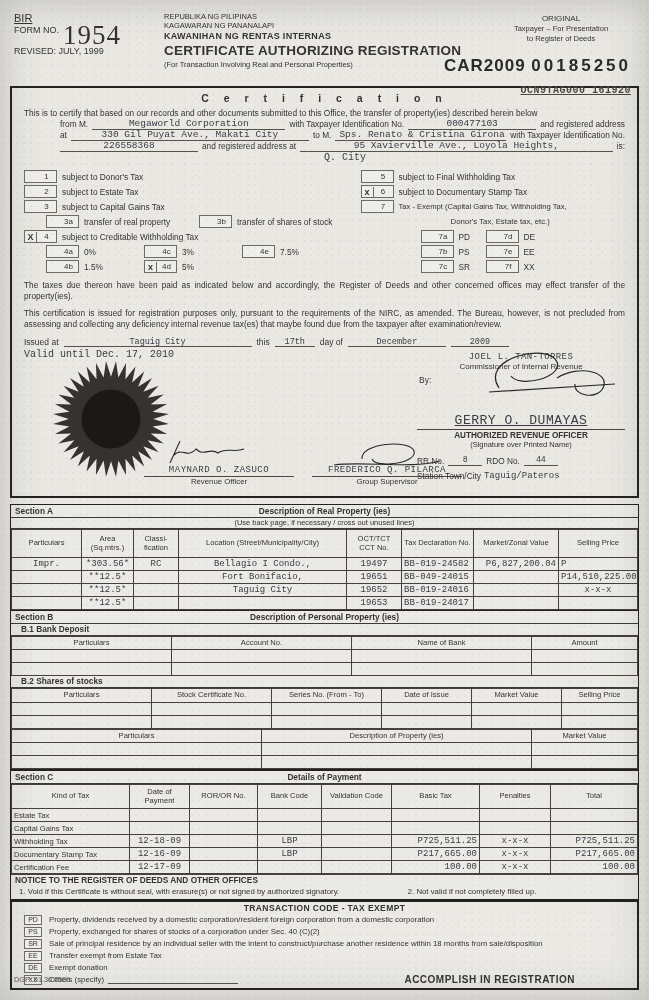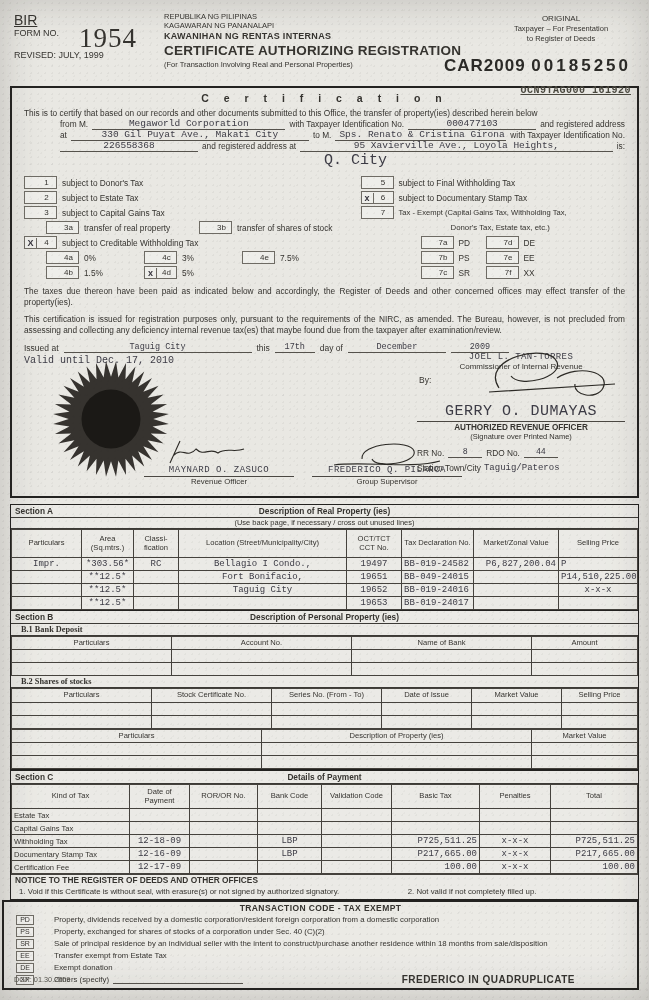--- a/index.html
+++ b/index.html
@@ -12,95 +12,95 @@
     background-size:7px 7px,11px 11px;background-position:0 0,3px 5px;
     box-shadow:inset 0 0 40px rgba(60,55,50,.25);
     font-family:"Liberation Sans",sans-serif;color:#35332f;
     overflow:hidden;box-sizing:border-box;
   }
   .typed{font-family:"Liberation Mono","DejaVu Sans Mono",monospace;color:#3c3b45;}
   .fill{border-bottom:1px solid #55524c;display:inline-block;text-align:center;padding:0 4px;min-width:40px;line-height:1.05;}
   
   .hdr{display:flex;padding:12px 14px 0 14px;}
   .hdr-left{width:150px;font-size:9px;line-height:1.15;}
-  .hdr-left .bir{font-size:14px;text-decoration:underline;}
-  .hdr-left .formno{display:flex;align-items:flex-start;gap:20px;}
+  .hdr-left .bir{font-size:11px;text-decoration:underline;}
+  .hdr-left .formno{display:flex;align-items:flex-start;gap:4px;}
   .hdr-left .big{font-family:"Liberation Serif",serif;font-size:27px;line-height:.8;letter-spacing:1px;}
   .hdr-center{flex:1;text-align:left;font-size:8px;line-height:1.25;}
   .hdr-center .t1{font-size:7.5px;}
   .hdr-center .bureau{font-size:9px;font-weight:bold;letter-spacing:.3px;}
   .hdr-center .title{font-size:13.5px;font-weight:bold;letter-spacing:.2px;margin-top:1px;}
   .hdr-center .subtitle{font-size:7.5px;}
   .hdr-right{width:148px;text-align:center;font-size:7.5px;line-height:1.3;padding-top:2px;}
   .hdr-right .orig{font-size:8px;}
   .car{position:absolute;top:56px;right:18px;font-size:17px;letter-spacing:1px;font-weight:bold;color:#2b2a27;}
   .car .sp{letter-spacing:3px;}
   
   .certbox{position:absolute;top:86px;left:10px;right:10px;bottom:502px;border:2px solid #232220;padding:2px 12px 0 12px;}
   .ocn{position:absolute;top:-3px;right:6px;font-size:10px;letter-spacing:.5px;color:#4a483f;font-weight:bold;text-decoration:underline;}
   .cert-head{text-align:center;font-size:10.5px;font-weight:bold;letter-spacing:6px;margin:2px 0 4px 0;}
   .para{font-size:8.3px;line-height:1.3;text-align:justify;}
   .fl{display:flex;align-items:flex-end;font-size:8.3px;line-height:1.35;gap:4px;white-space:nowrap;margin-left:36px;}
   .fl .grow{flex:1;}
   .fl .typed{font-size:9.5px;}
-  .qcity{margin-left:300px;font-size:15px;}
+  .qcity{margin-left:300px;font-size:10px;}
   
   .cb-area{display:flex;margin-top:6px;font-size:8.3px;}
   .cb-col-l{width:56%;}
   .cb-col-r{width:44%;}
   .cb-row{display:flex;align-items:center;height:15px;gap:5px;}
   .cb{display:inline-flex;border:1px solid #6e6b64;height:11px;align-items:center;flex:0 0 auto;background:rgba(255,255,255,.25);}
   .cb .mk{width:11px;text-align:center;border-right:1px solid #6e6b64;font-size:9px;font-weight:bold;line-height:10px;color:#35333c;}
   .cb .no{min-width:15px;text-align:center;padding:0 2px;font-size:8px;line-height:10px;}
   .ind1{margin-left:22px;}
   .code-lbl{width:22px;display:inline-block;}
   .exempt-note{padding-left:90px;font-size:7.8px;}
   
   .p12{margin-top:6px;}
-  .issue-line{display:flex;align-items:flex-start;gap:5px;font-size:8.5px;margin-top:8px;}
+  .issue-line{display:flex;align-items:flex-end;gap:5px;font-size:8.5px;margin-top:8px;}
   .valid{text-align:left;font-size:10px;margin-top:2px;}
   
   .sigzone{position:absolute;left:12px;right:12px;bottom:2px;height:142px;}
   .seal{position:absolute;left:28px;top:8px;}
   .sig-mid{position:absolute;left:120px;bottom:8px;display:flex;gap:18px;}
   .sigblock{text-align:center;position:relative;width:150px;}
   .sigblock svg{position:absolute;left:20px;top:-26px;}
   .signame{border-bottom:1px solid #4a4742;font-size:9px;letter-spacing:.5px;padding:0 2px 1px 2px;}
   .sigtitle{font-size:7.8px;}
   .sig-right{position:absolute;right:0;top:0;width:208px;text-align:center;font-size:8px;}
   .sig-right .cname{font-size:9px;letter-spacing:.4px;}
   .sig-right .by{text-align:left;margin:4px 0 0 2px;font-size:8.5px;}
   .scribble{position:absolute;right:6px;top:-4px;}
-  .aro-name{border-bottom:1px solid #4a4742;font-size:15px;letter-spacing:.5px;margin-top:18px;padding-bottom:1px;}
+  .aro-name{border-bottom:1px solid #4a4742;font-size:13px;letter-spacing:.5px;margin-top:28px;padding-bottom:1px;text-decoration:underline;}
   .aro-title{font-weight:bold;font-size:8.2px;margin-top:1px;}
   .aro-note{font-size:7.5px;}
   .rr-line{display:flex;align-items:flex-end;gap:4px;font-size:8.3px;margin-top:7px;text-align:left;}
   .rr-line .fill{min-width:26px;}
   .station-line{display:flex;align-items:flex-end;gap:3px;font-size:8.3px;margin-top:5px;text-align:left;}
   
   .sect{position:absolute;left:10px;right:10px;border:1.5px solid #232220;background:rgba(255,255,255,.12);}
   .sect-head{position:relative;border-bottom:1px solid #3c3a36;font-size:8.3px;height:12px;line-height:12px;padding-left:4px;font-weight:bold;}
   .sect-head .ctr{position:absolute;left:0;right:0;text-align:center;font-weight:bold;}
   .sect-note{border-bottom:1px solid #3c3a36;font-size:7.5px;text-align:center;height:10px;line-height:10px;}
-  .sublabel{border-bottom:1px solid #3c3a36;font-size:8.3px;height:11px;line-height:11px;padding-left:10px;font-weight:bold;font-family:Liberation Serif, serif;}
+  .sublabel{border-bottom:1px solid #3c3a36;font-size:8.3px;height:11px;line-height:11px;padding-left:10px;font-weight:bold;}
   table{border-collapse:collapse;width:100%;table-layout:fixed;}
   td,th{border:1px solid #45423d;font-size:7.6px;padding:0 2px;overflow:hidden;white-space:nowrap;}
   th{font-weight:normal;text-align:center;line-height:1.1;white-space:normal;}
   td.typed{font-size:9px;}
   tr.datarow{height:13px;}
   .rt{text-align:right;}
   .ct{text-align:center;}
   
   .notice-title{font-size:8.3px;font-weight:bold;padding-left:4px;border-top:1px solid #45423d;height:11px;line-height:11px;}
   .notice-items{display:flex;font-size:7.8px;height:13px;line-height:12px;}
   .notice-items .n1{padding-left:8px;width:62%;}
   
-  .txbox{position:absolute;left:2px;right:10px;top:900px;border:2px solid #232220;padding:1px 6px 3px 6px;background:rgba(255,255,255,.1);}
+  .txbox{position:absolute;left:10px;right:10px;top:900px;border:2px solid #232220;padding:1px 6px 3px 6px;background:rgba(255,255,255,.1);}
   .txtitle{text-align:center;font-size:8.5px;font-weight:bold;letter-spacing:.4px;}
-  .txrow{display:flex;align-items:flex-start;gap:20px;font-size:7.8px;line-height:9.5px;margin-top:1.5px;}
+  .txrow{display:flex;align-items:flex-start;gap:7px;font-size:7.8px;line-height:9.5px;margin-top:1.5px;}
   .txcode{border:1px solid #6e6b64;font-size:7px;width:16px;text-align:center;flex:0 0 auto;line-height:8.5px;margin-left:6px;background:rgba(255,255,255,.25);}
   .tx-ul{display:inline-block;border-bottom:1px solid #55524c;width:130px;height:8px;vertical-align:bottom;margin-left:4px;}
   
   .foot{position:absolute;left:14px;right:14px;top:974px;display:flex;justify-content:space-between;align-items:center;}
   .foot .l{font-size:7.3px;color:#56544d;}
   .foot .r{font-size:10px;font-weight:bold;letter-spacing:.5px;margin-right:60px;}
   svg.sig{overflow:visible;}
 </style>
 </head>
 <body>
@@ -635,16 +635,16 @@
       <span>Exempt donation</span>
     </div>
     <div class="txrow">
       <span class="txcode">XX</span>
       <span><span>Others (specify)</span><span class="tx-ul"></span></span>
     </div>
   </div>
 
   <div class="foot">
     <span class="l">DGP: 01.30.2009</span>
-    <span class="r">FREDERICO IN QUADRUPLICATE</span>
+    <span class="r">ACCOMPLISH IN REGISTRATION</span>
   </div>
 
 </div>
 
 </body></html>

